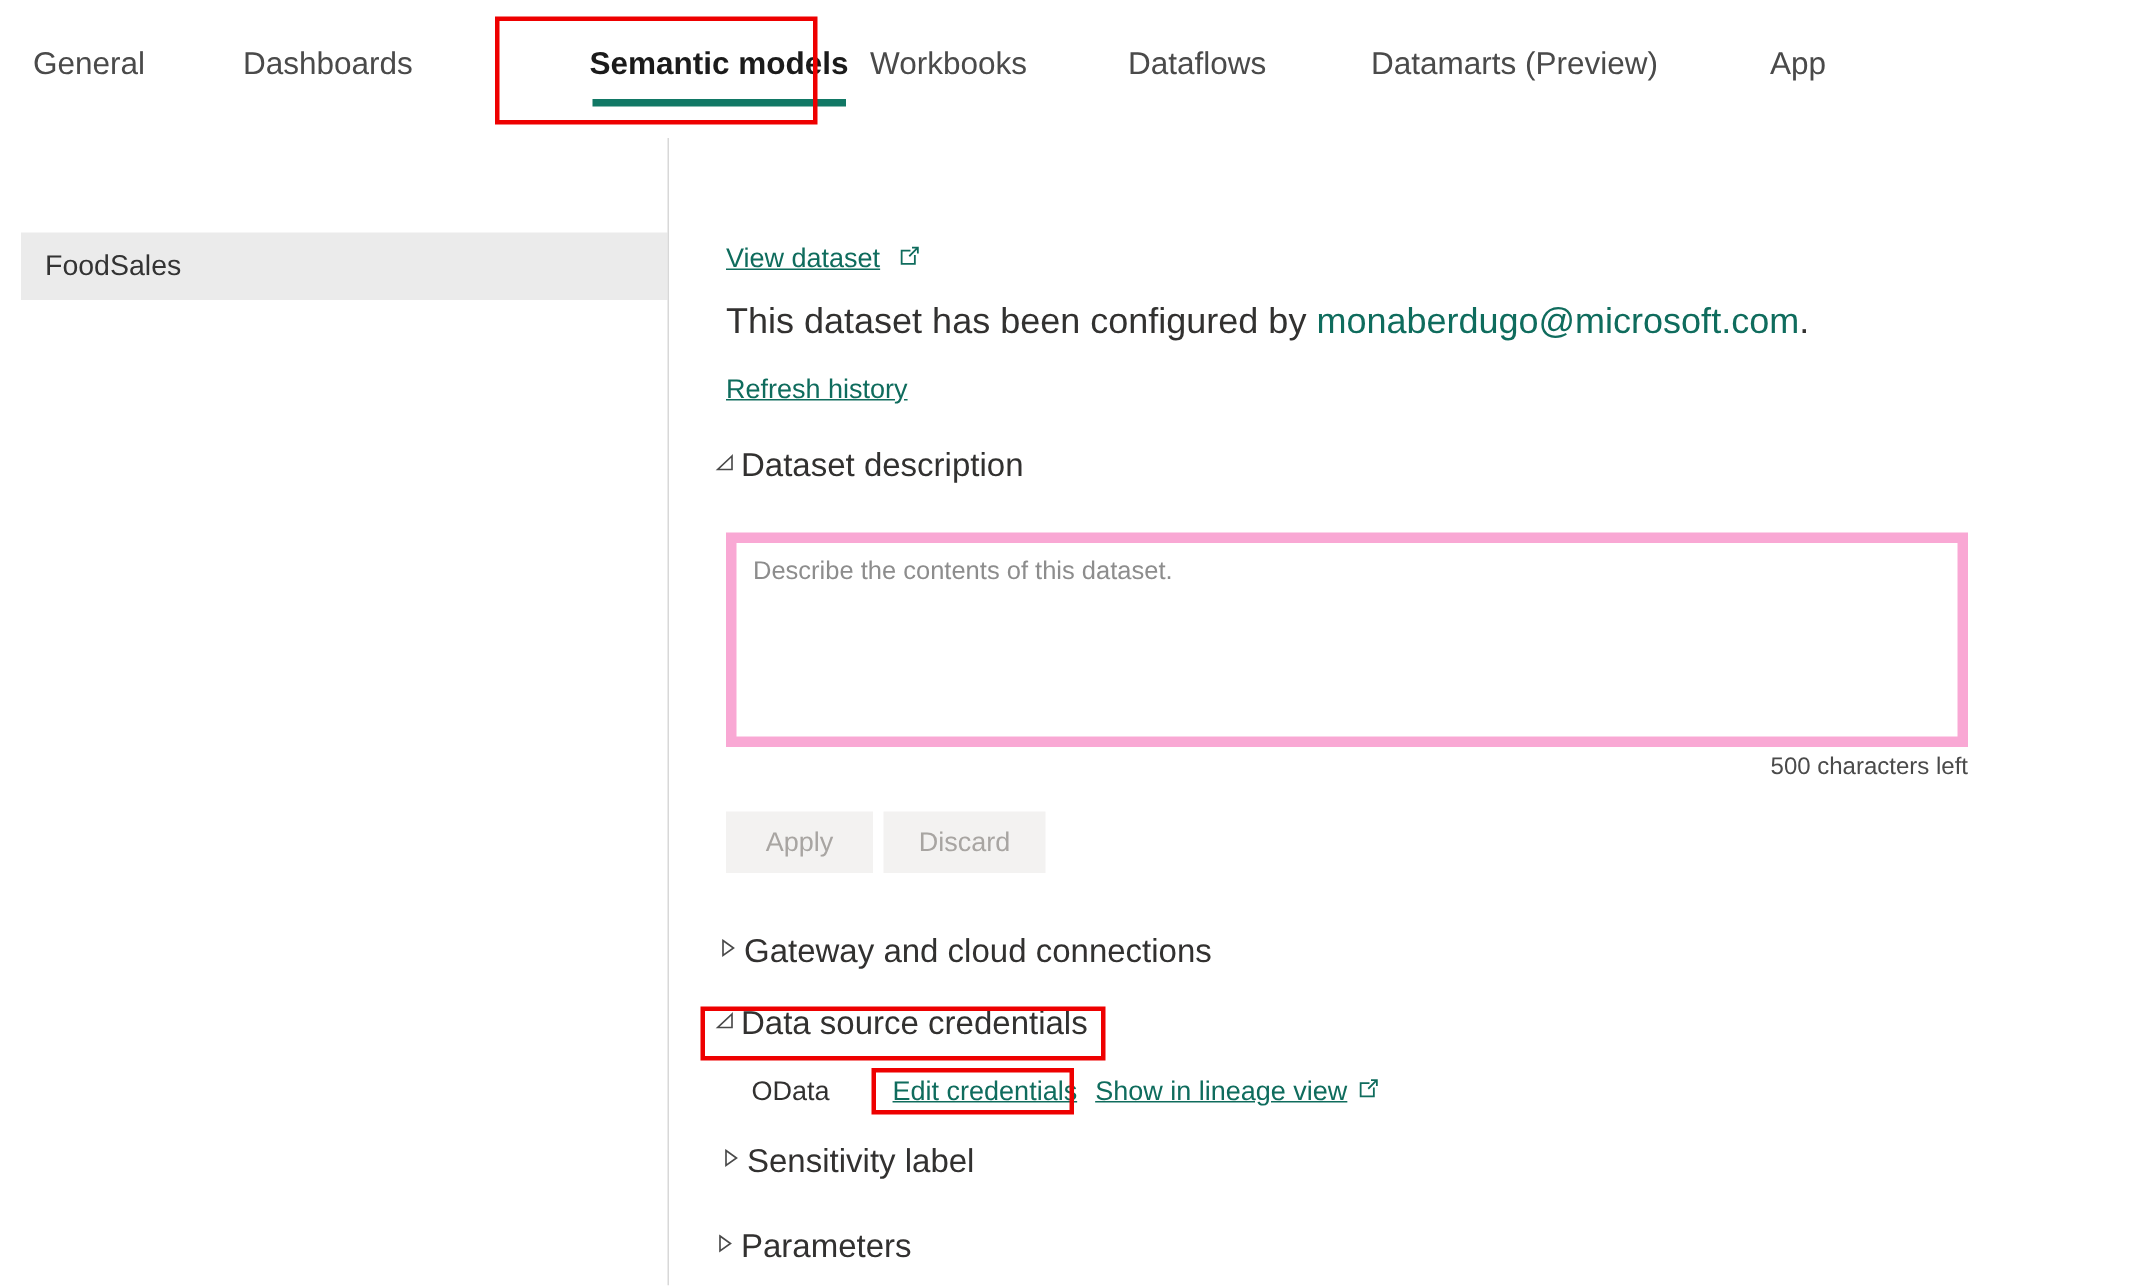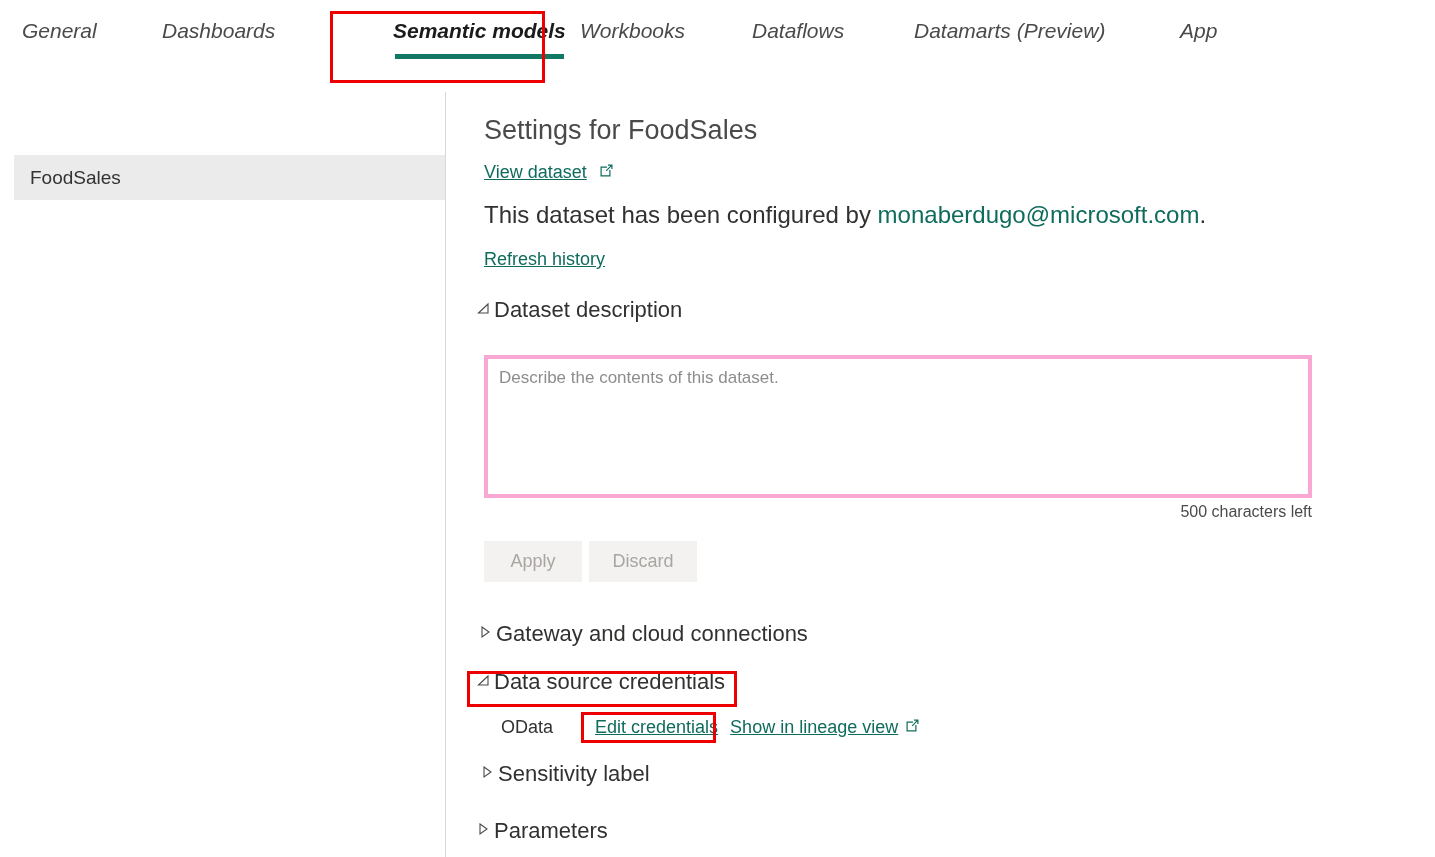--- a/index.html
+++ b/index.html
@@ -19,27 +19,26 @@
 
   
   #tabbar {
     position: absolute;
     left: 0; top: 0;
     width: 1435px;
     height: 92px;
   }
   .tab {
     position: absolute;
-    top: 16px;
+    top: 28px;
     font-size: 21px;
     line-height: 30px;
     color: #4a4a4a;
     white-space: nowrap;
     cursor: pointer;
-    font-style: italic;
   }
   .tab.selected {
     color: #1b1b1b;
     font-weight: 600;
   }
   .tab .tab-underline {
     position: absolute;
     left: 2px;
     right: 2px;
     top: 38px;
@@ -145,21 +144,21 @@
     top: -2px;
     margin-right: 4px;
   }
   .tri svg { display: block; }
 
   
   #desc-box {
     position: absolute;
     left: 38px; top: 263px;
     width: 828px; height: 143px;
-    border: 4px solid #f9a8d4;
+    border: 7px solid #f9a8d4;
     background: #ffffff;
     padding: 9px 11px;
     font-family: "Liberation Sans", sans-serif;
     font-size: 17px;
     color: #323130;
     resize: none;
     outline: none;
   }
   #desc-box::placeholder { color: #8d8d8d; }
   #char-left {
@@ -216,21 +215,20 @@
 
 <div id="leftpane">
   <div class="list-item selected" style="top:63px;">
     <span>FoodSales</span>
   </div>
 </div>
 <div id="pane-divider"></div>
 
 <div id="content">
 
-  <div class="page-title">Settings for FoodSales</div>
 
   <div id="view-dataset-row">
     <span class="link">View dataset</span>
     <span class="ext-icon">
       <svg width="15" height="15" viewBox="0 0 15 15">
         <path d="M1.5 3.5 H8 V4.7 H2.7 V12.3 H10.3 V7 H11.5 V13.5 H1.5 Z" fill="#0f6c5d"></path>
         <path d="M9 1.5 H13.5 V6 H12.3 V3.55 L7.6 8.25 L6.75 7.4 L11.45 2.7 H9 Z" fill="#0f6c5d"></path>
       </svg>
     </span>
   </div>

